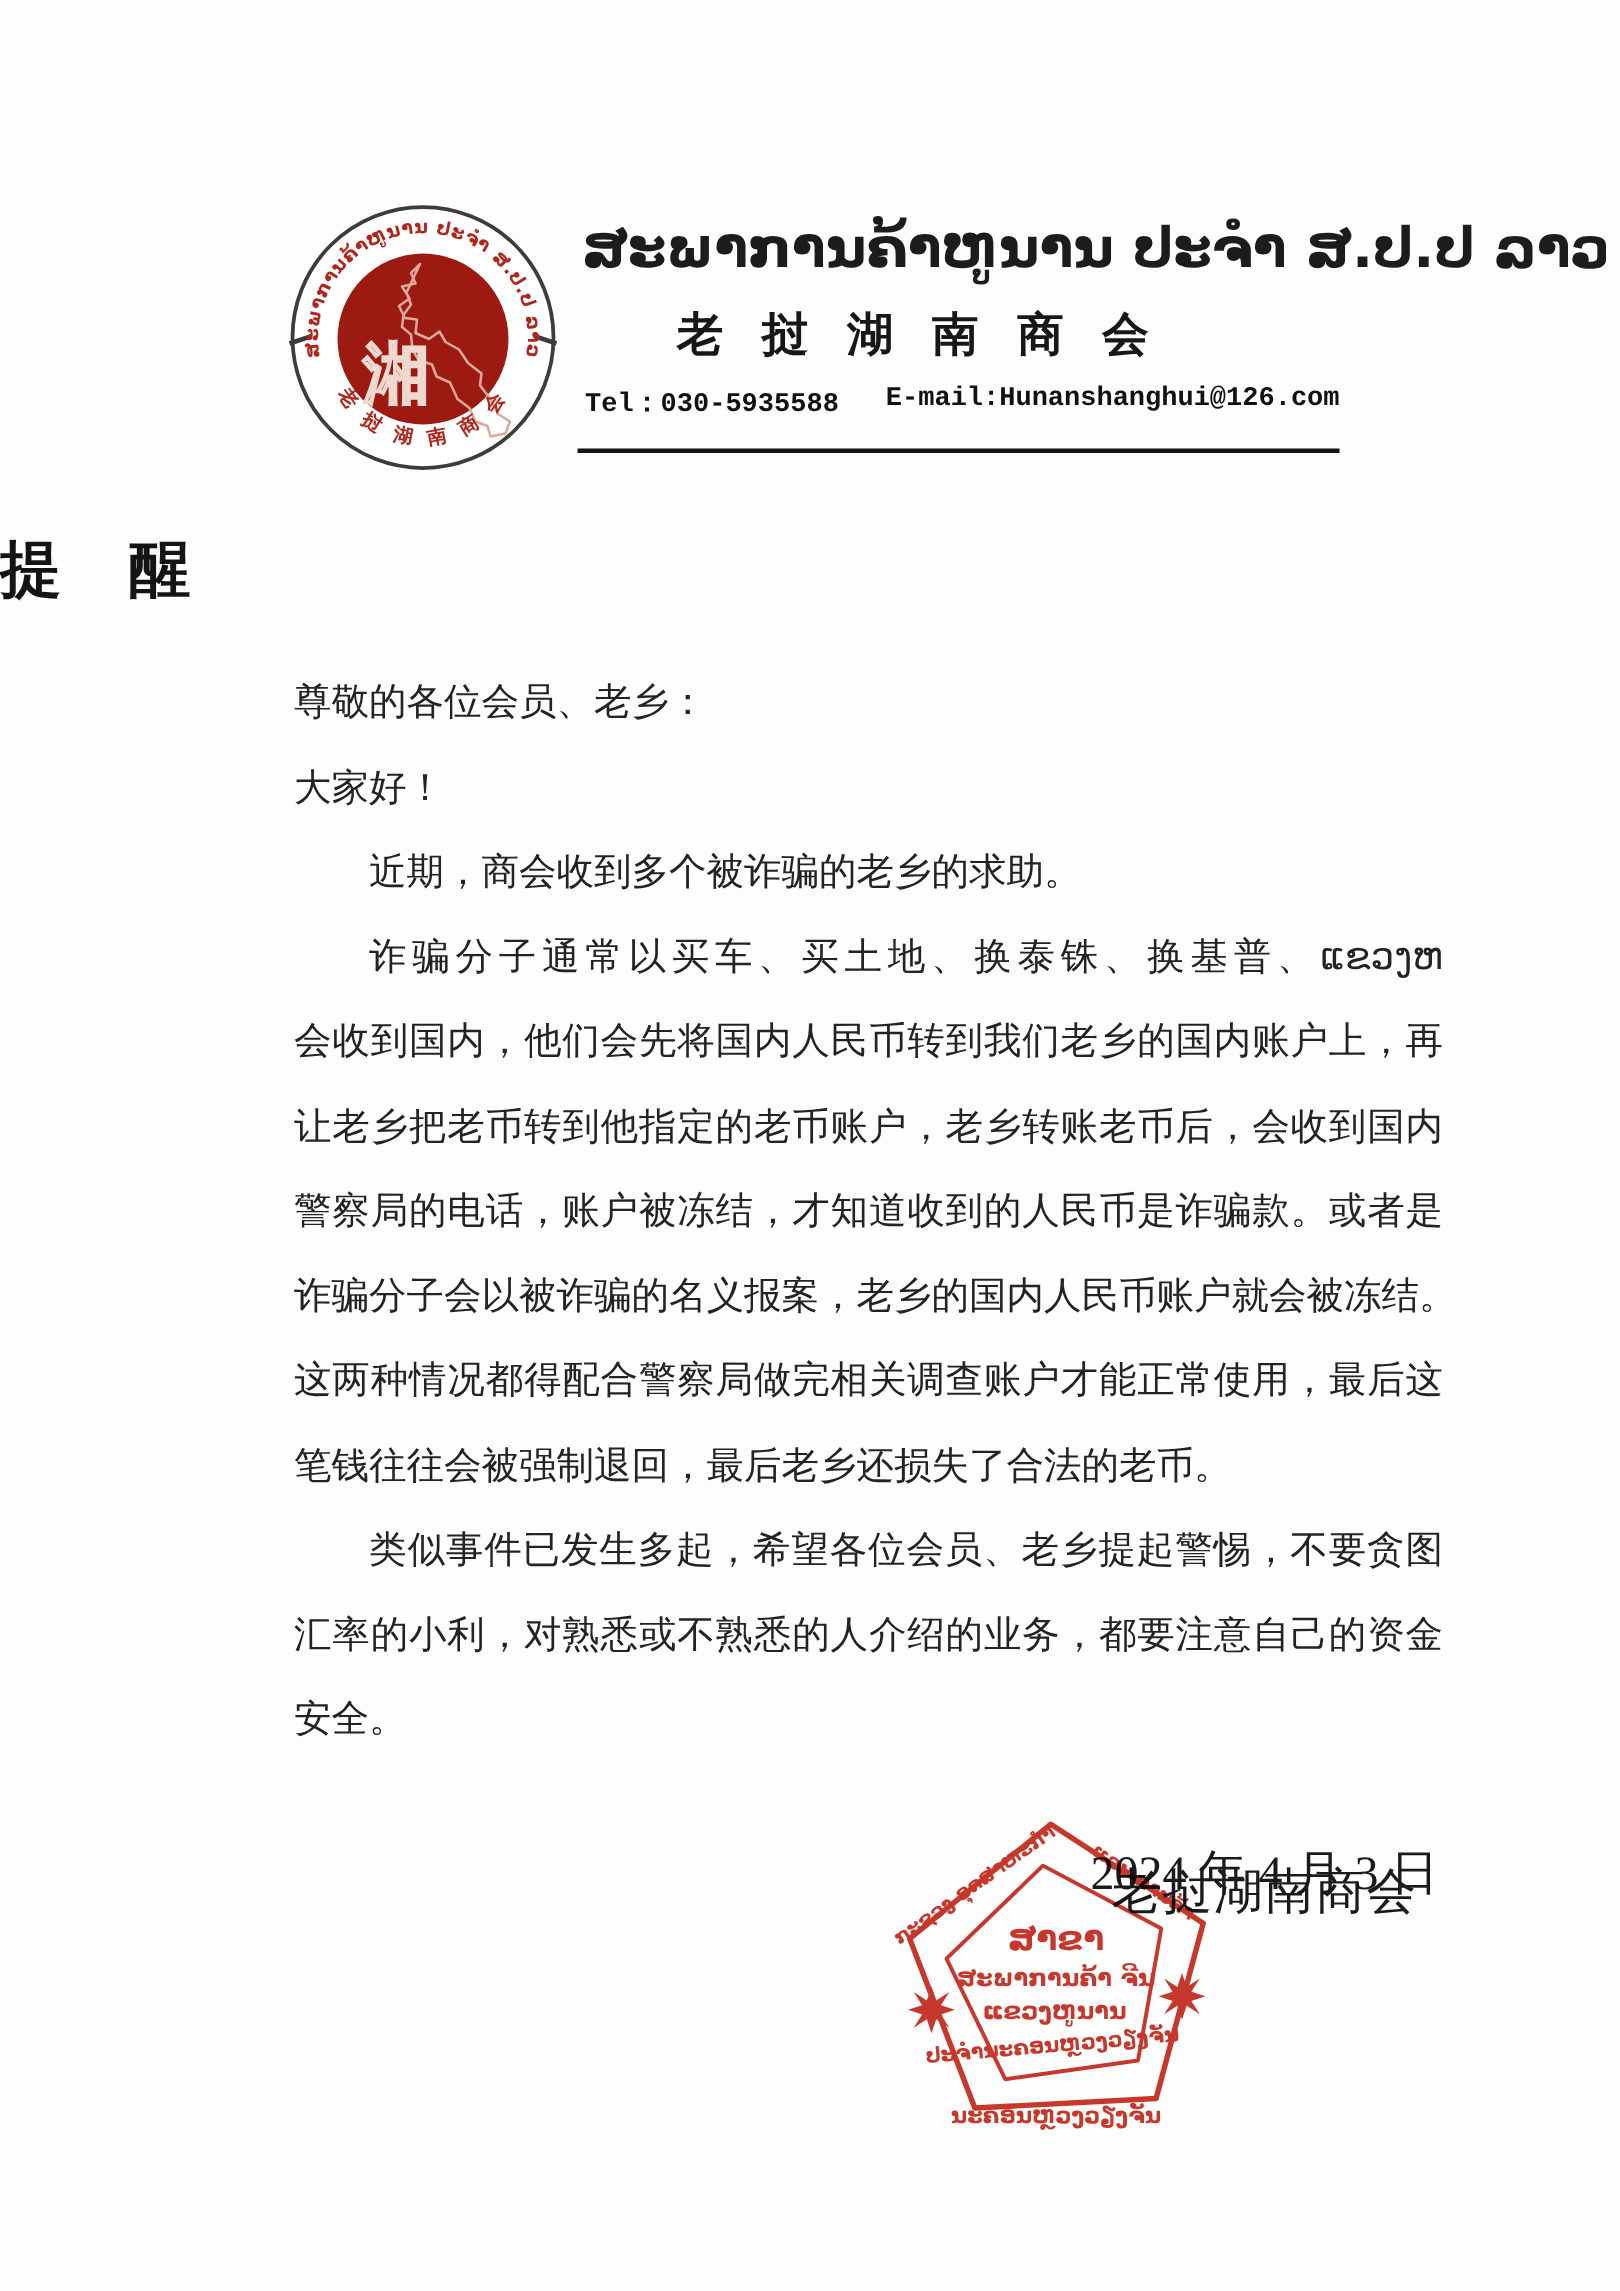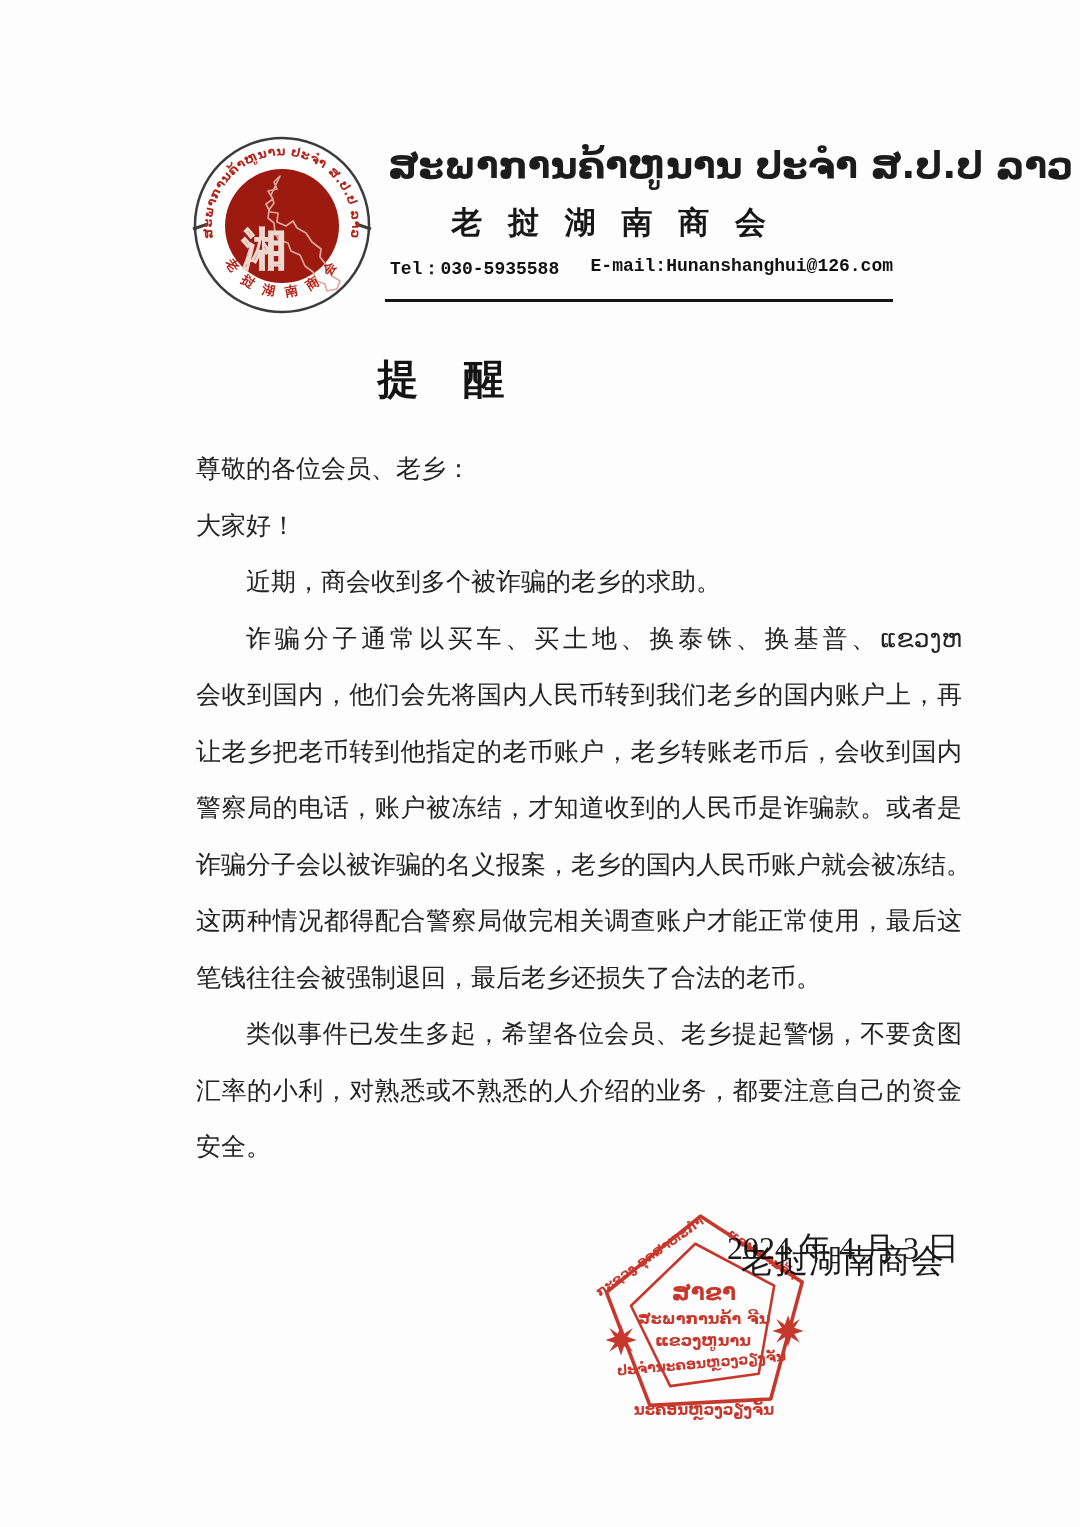--- a/index.html
+++ b/index.html
@@ -28,21 +28,21 @@
     font-weight:700;font-size:18px;color:#111;
   }
   .tel{position:absolute;left:2px;top:0;white-space:nowrap;}
   .email{position:absolute;right:2px;top:0;white-space:nowrap;}
   .hdr-rule{
     position:absolute;left:385px;top:299px;width:508px;height:3px;
     background:#151515;
   }
   
   .title{
-    position:absolute;left:0;top:352px;width:884px;text-align:center;
+    position:absolute;left:0;top:352px;width:884px;
     font-size:41px;font-weight:700;color:#141414;letter-spacing:2px;
   }
   .body-block{
     position:absolute;left:160px;top:441px;width:766px;
     font-size:25px;color:#232323;margin-left:36px;
   }
   .ln{
     display:block;height:56.5px;line-height:56.5px;white-space:nowrap;
     text-align:justify;text-align-last:justify;overflow:visible;
   }

